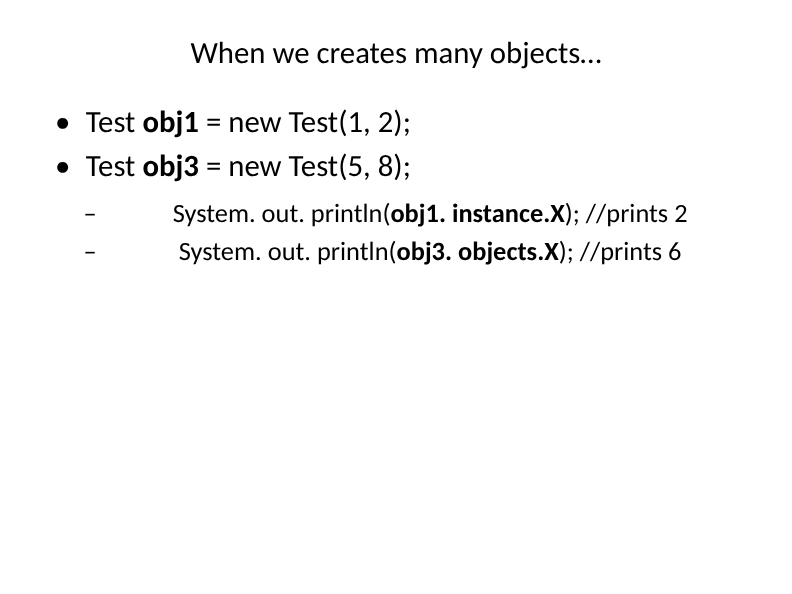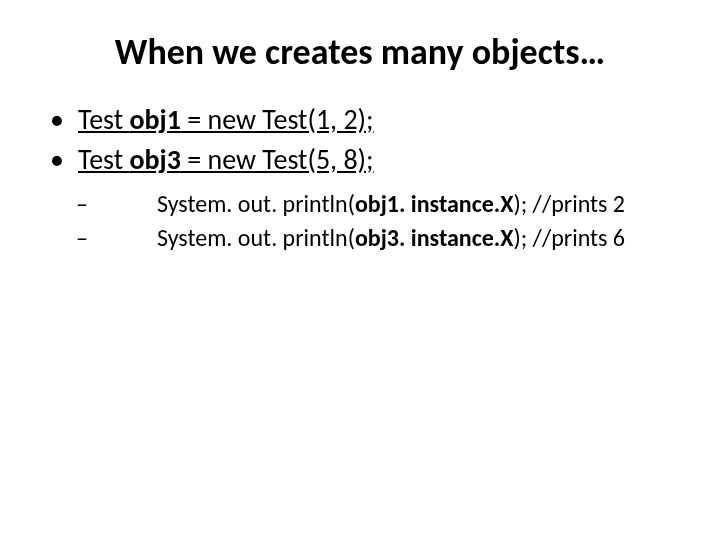--- a/index.html
+++ b/index.html
@@ -11,38 +11,37 @@
     font-family: Calibri, "Segoe UI", Arial, sans-serif;
     color: #000;
   }
   .slide {
     box-sizing: border-box;
     width: 720px;
     height: 540px;
     padding: 22px 36px 0 36px;
   }
   .title {
-    font-size: 36px;
+    font-size: 28px;
     text-align: center;
     margin: 8px 0 28px 0;
-    font-weight: 700;
+    font-weight: 400;
     letter-spacing: 0px;
   }
   ul.main {
     list-style: none;
     margin: 0;
     padding: 0 0 0 14px;
     font-size: 28px;
     line-height: 1.28;
   }
   ul.main > li {
     position: relative;
     padding-left: 28px;
     margin: 0 0 4px 0;
-    text-decoration: underline;
   }
   ul.main > li::before {
     content: "•";
     position: absolute;
     left: 0;
     top: 0;
     font-size: 28px;
     line-height: 1.28;
   }
   ul.sub {
@@ -79,16 +78,16 @@
     <li>
       <span>Test </span><span class="b">obj3</span><span> = new Test(5, 8);</span>
     </li>
   </ul>
 
   <ul class="sub">
     <li>
       <span>System. out. println(</span><span class="b">obj1. instance.X</span><span>); //prints 2</span>
     </li>
     <li>
-      <span>System. out. println(</span><span class="b">obj3. instance.X</span><span>); //prints 6</span>
+      <span>System. out. println(</span><span class="b">obj3. objects.X</span><span>); //prints 6</span>
     </li>
   </ul>
 </div>
 
 </body></html>

